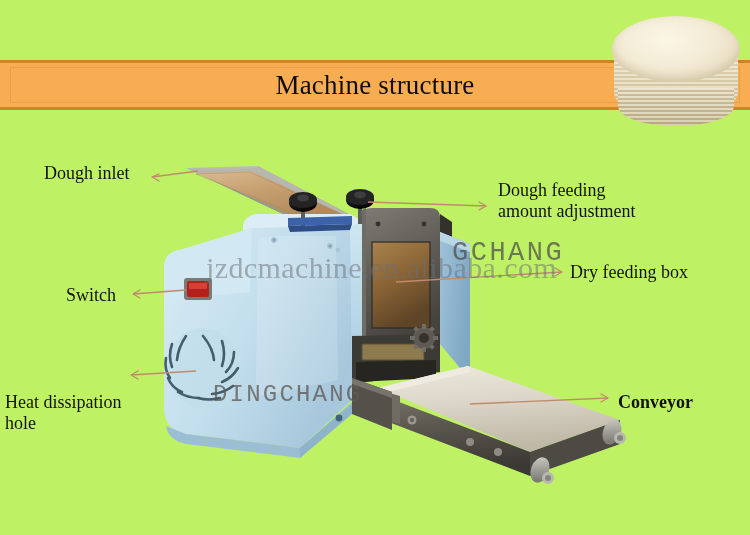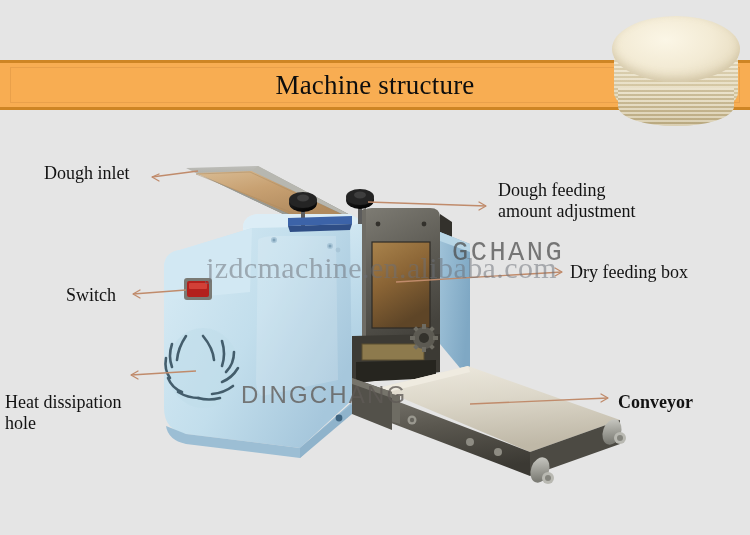--- a/index.html
+++ b/index.html
@@ -5,21 +5,21 @@
 <style>
   html, body {
     margin: 0;
     padding: 0;
     background: #ffffff;
   }
   #page {
     position: relative;
     width: 750px;
     height: 535px;
-    background: #e5e5e5;
+    background: #bef264;
     overflow: hidden;
     font-family: "Liberation Serif", "DejaVu Serif", serif;
   }
 
   
   .banner {
     position: absolute;
     left: 0;
     top: 60px;
     width: 750px;
@@ -152,24 +152,23 @@
     white-space: nowrap;
     pointer-events: none;
   }
   .wm-brand-bottom {
     position: absolute;
     left: 213px;
     top: 381px;
     font-size: 24px;
     letter-spacing: 2.2px;
     color: rgba(95,90,86,0.78);
-    font-family: Liberation Sans, sans-serif;
+    font-family: Liberation Mono, monospace;
     white-space: nowrap;
     pointer-events: none;
-    margin-left: 28px;
   }
 </style>
 </head>
 <body>
 
 <div id="page">
 
   <div class="banner">
     <div class="banner-inner"></div>
   </div>

